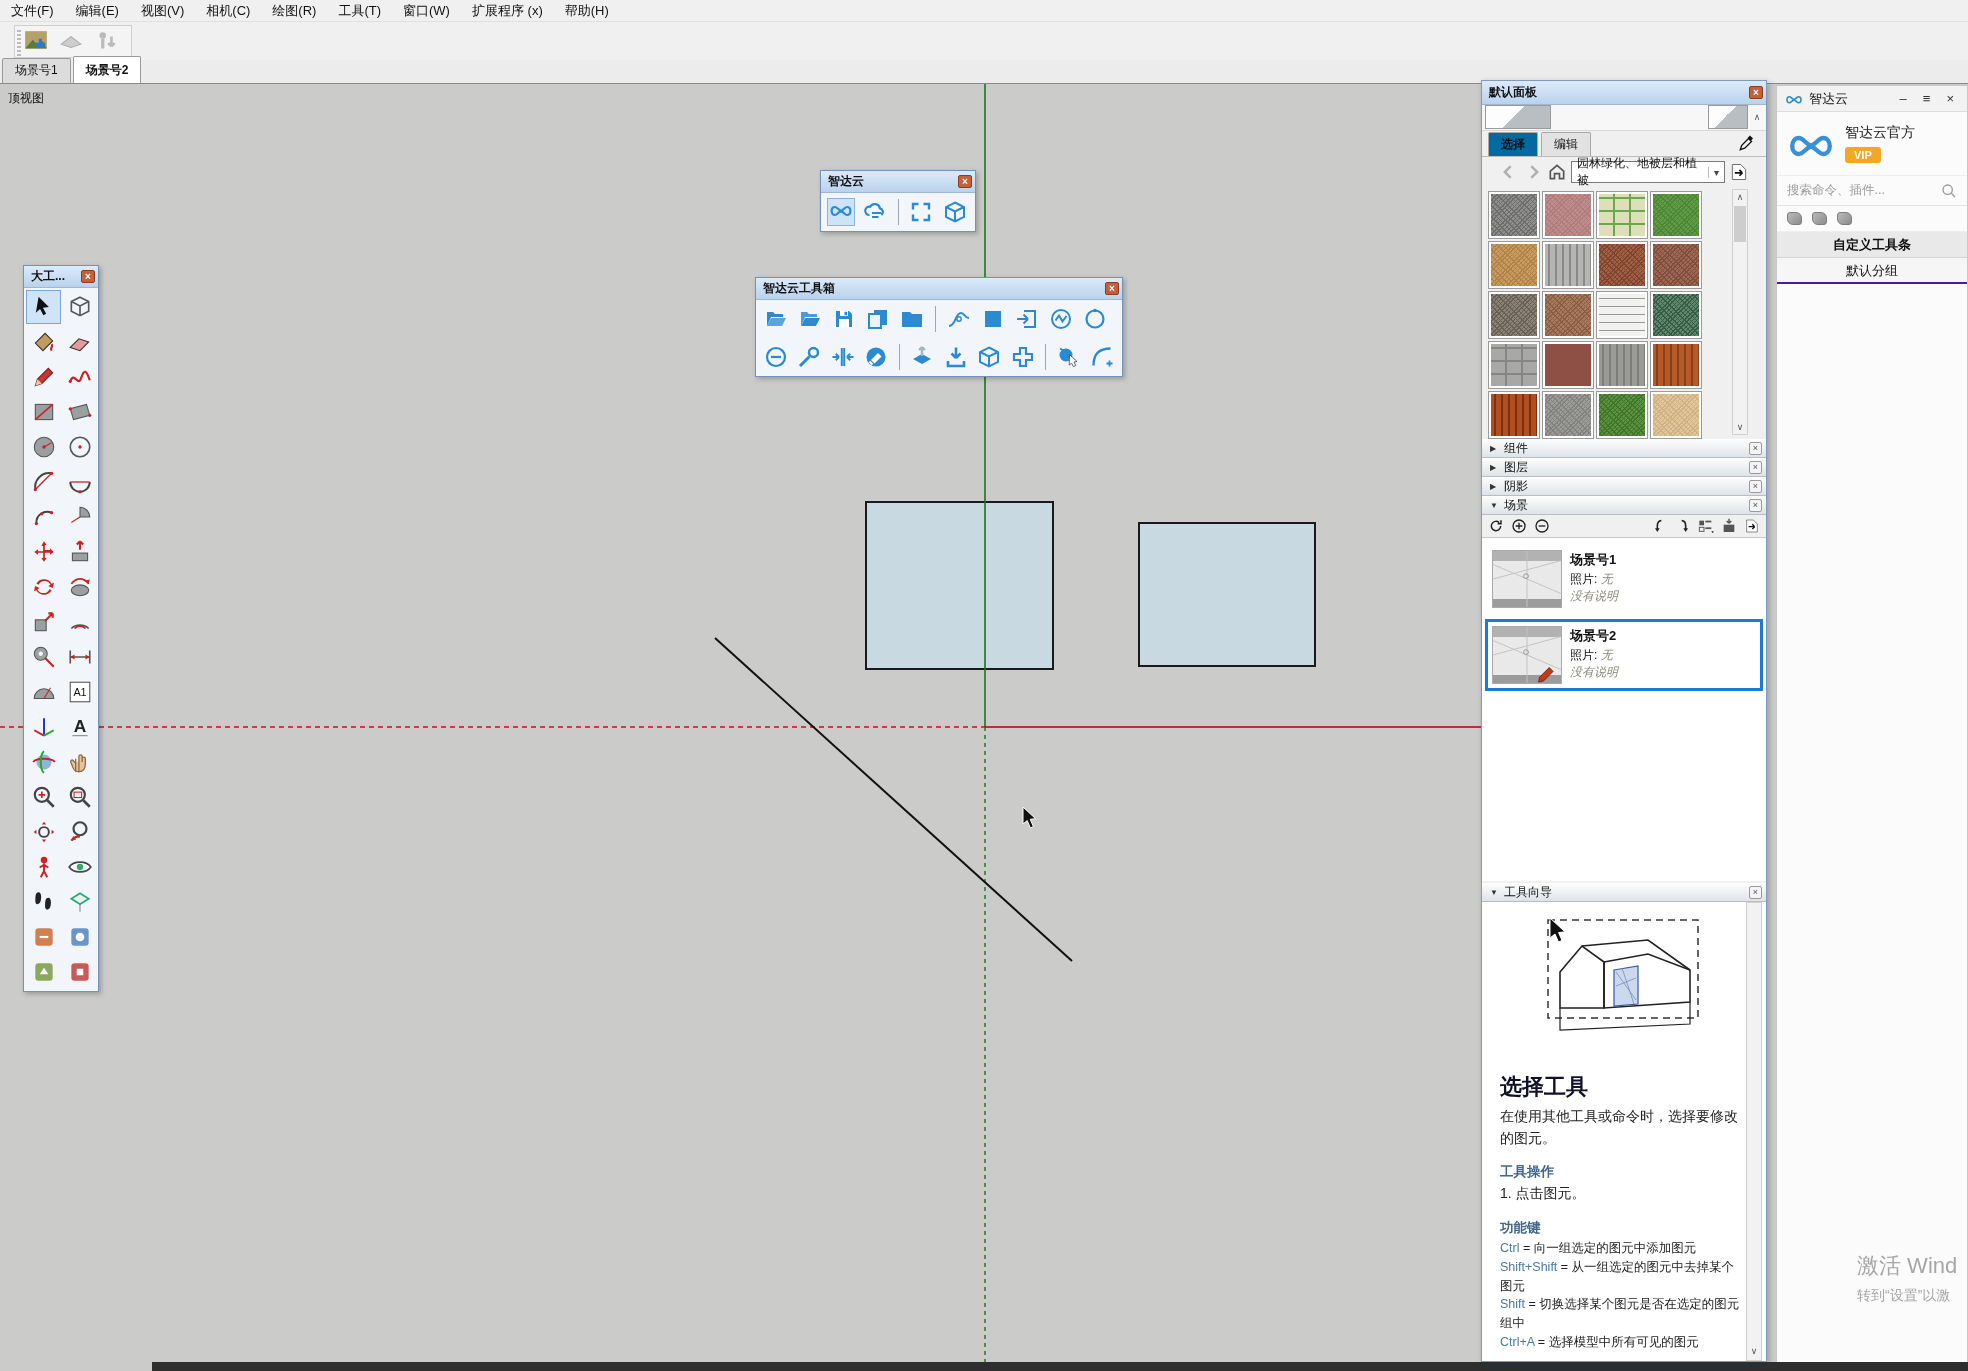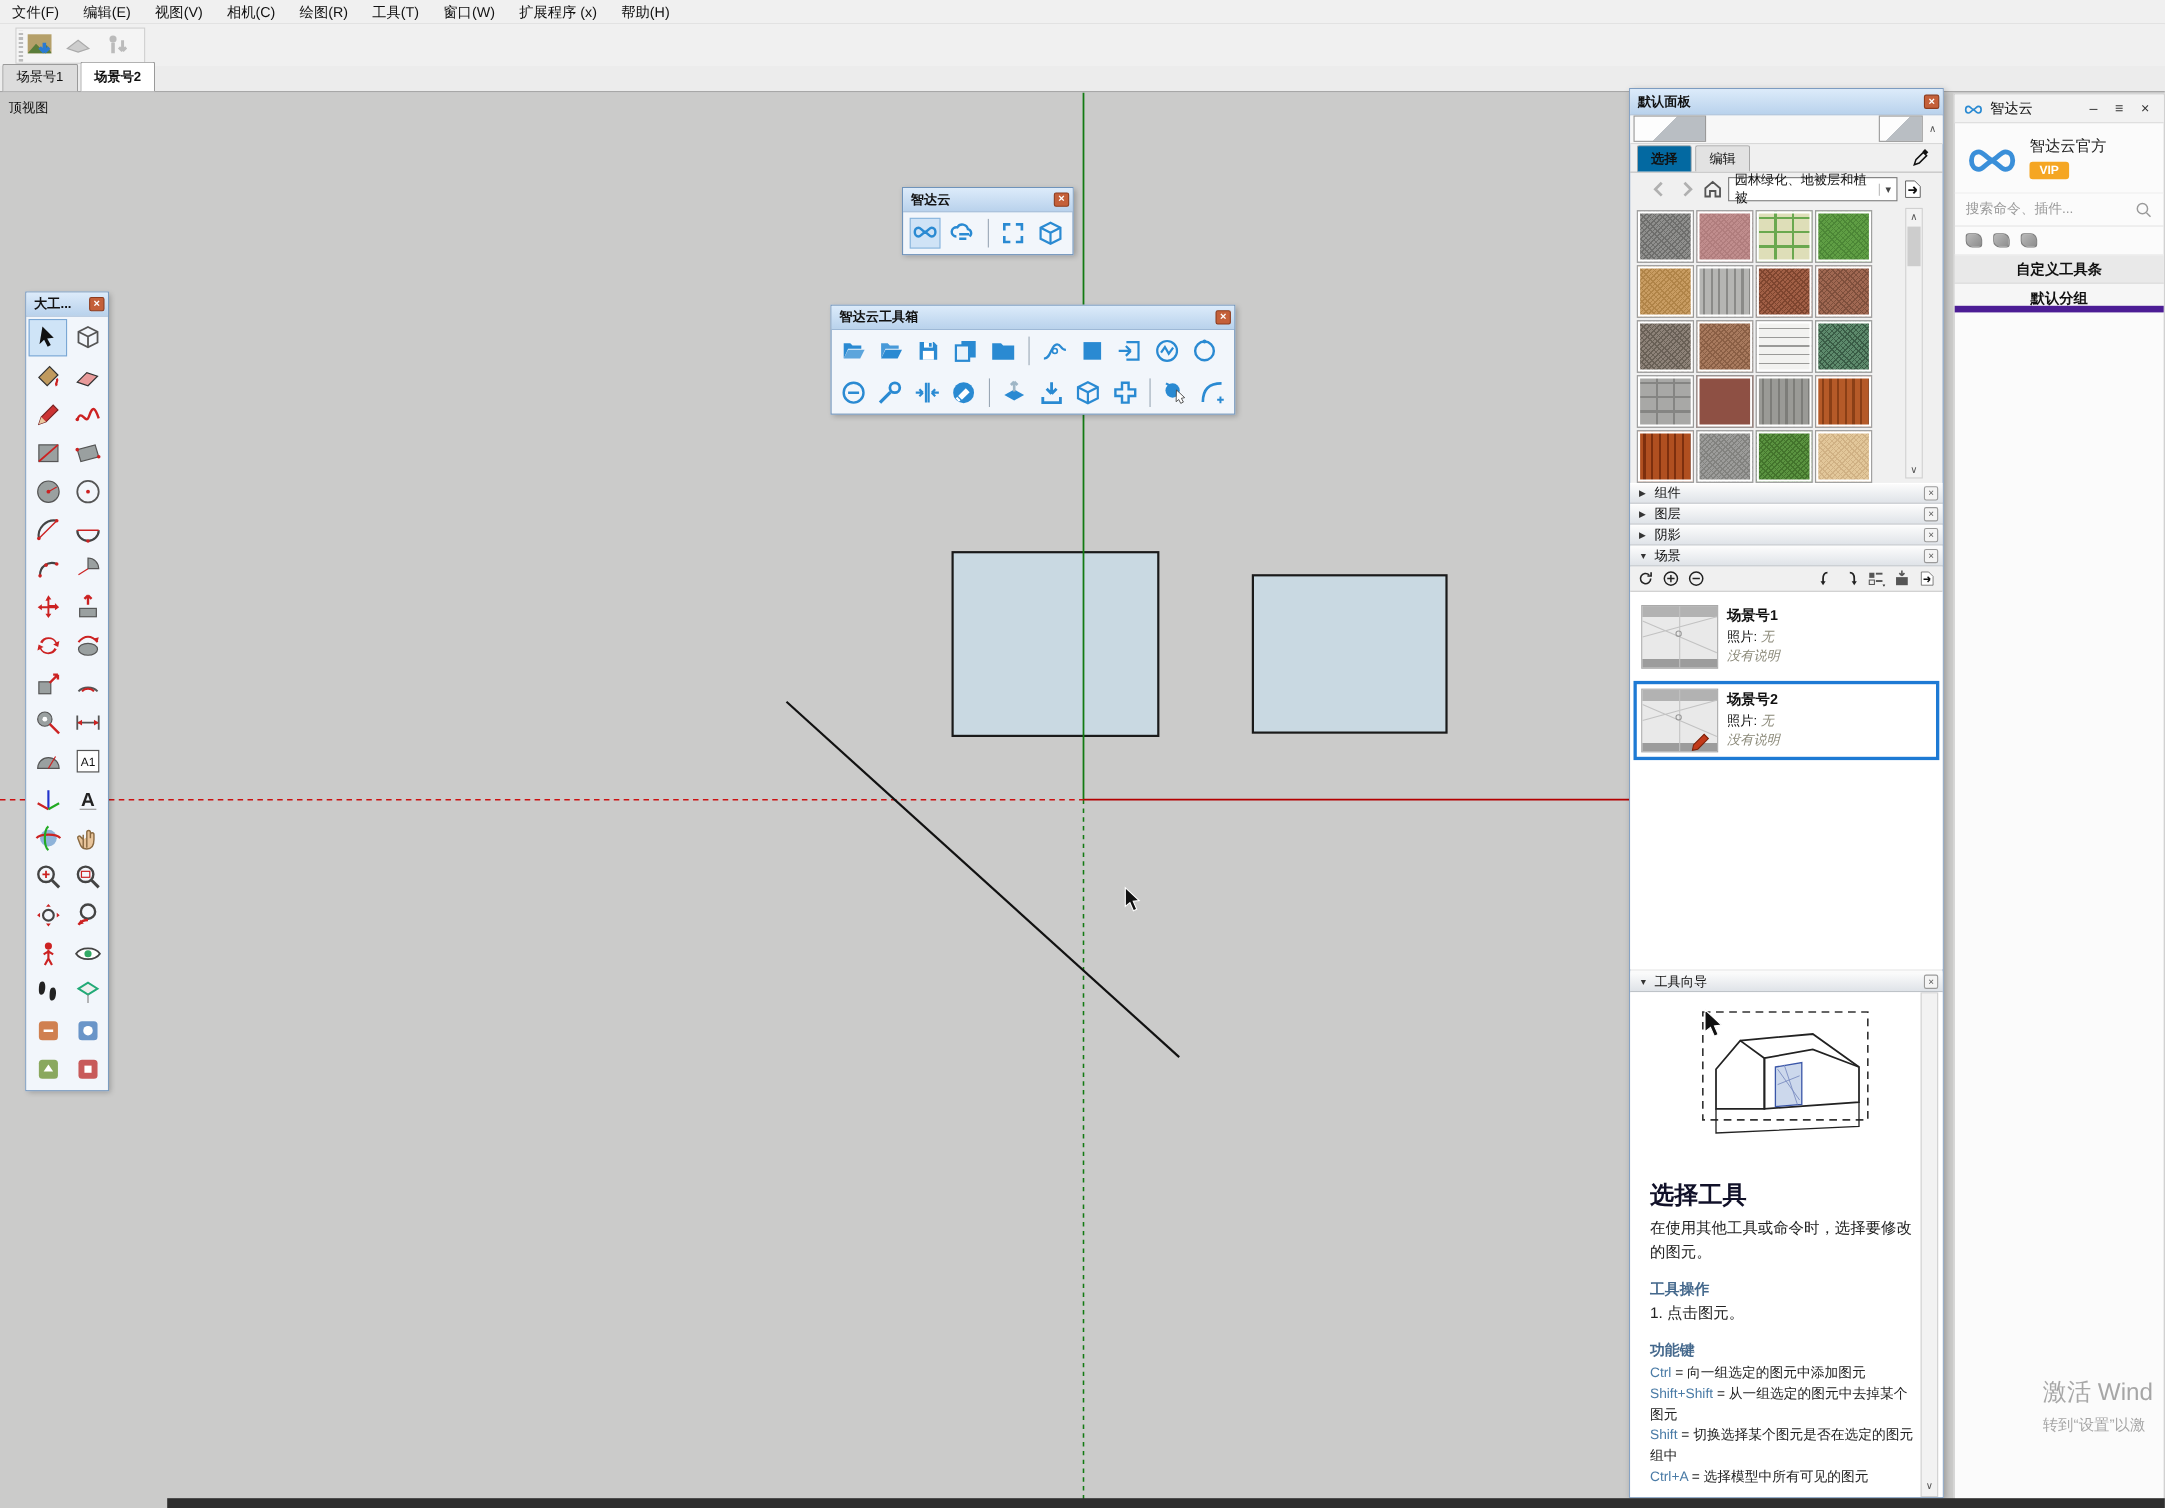--- a/index.html
+++ b/index.html
@@ -124,22 +124,22 @@
   #zpsearch { height:30px; border-bottom:1px solid #e4e4e4; display:flex; align-items:center;
     padding:0 10px; }
   #zpsearch .ph { color:#9a9a9a; font-size:12.5px; flex:1; }
   #zpsearch .ic { width:16px; height:16px; }
   #zpicons { height:26px; display:flex; align-items:center; gap:10px; padding:0 10px;
     border-bottom:1px solid #eee; }
   .zpic { width:15px; height:13px; background:linear-gradient(135deg,#b9b9b9,#8d8d8d);
     border-radius:3px 6px 3px 6px; border:1px solid #7d7d7d; }
   #zpgrouphdr { height:26px; background:#e9e9e9; border-bottom:1px solid #d6d6d6; text-align:center;
     font-size:13px; font-weight:bold; line-height:26px; }
-  #zpgrouprow { height:26px; background:#f6f6f6; border-bottom:6px solid #4c1d95; text-align:center;
-    font-size:13px; font-weight:bold; line-height:26px; }
+  #zpgrouprow { height:26px; background:#f6f6f6; border-bottom:2px solid #4c1d95; text-align:center;
+    font-size:13px; font-weight:normal; line-height:26px; }
   #watermark { position:absolute; left:80px; top:1165px; white-space:nowrap; color:rgba(110,110,110,.6); }
   #watermark .l1 { font-size:22px; }
   #watermark .l2 { font-size:14px; margin-top:6px; }
 
   #taskbar { left:152px; top:1362px; width:1816px; height:9px; background:#2e2e2e; }
 </style>
 </head>
 <body>
 
 <div id="menubar" class="abs">

